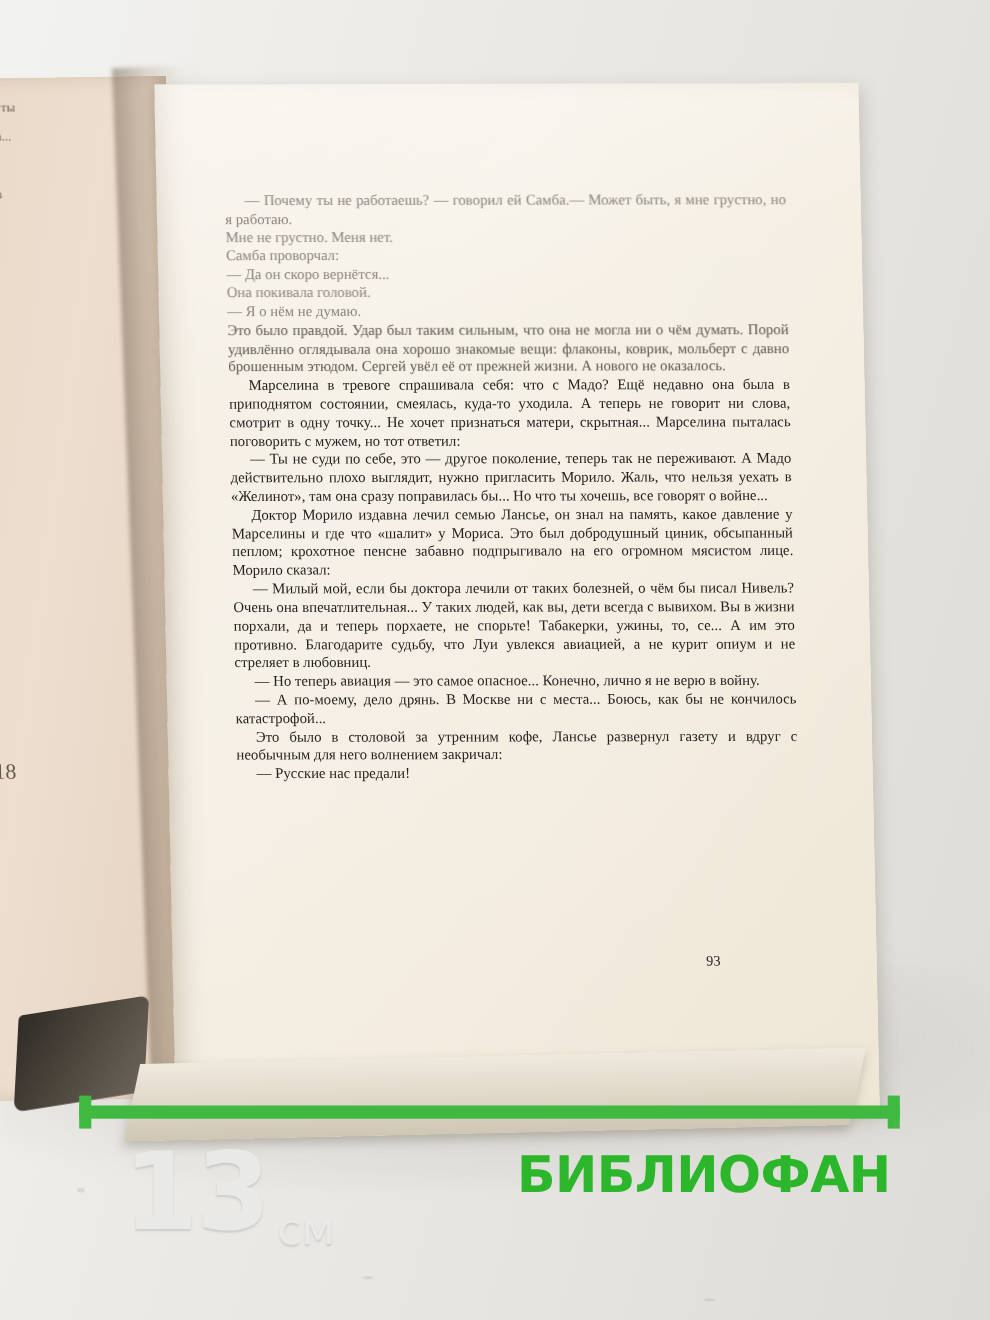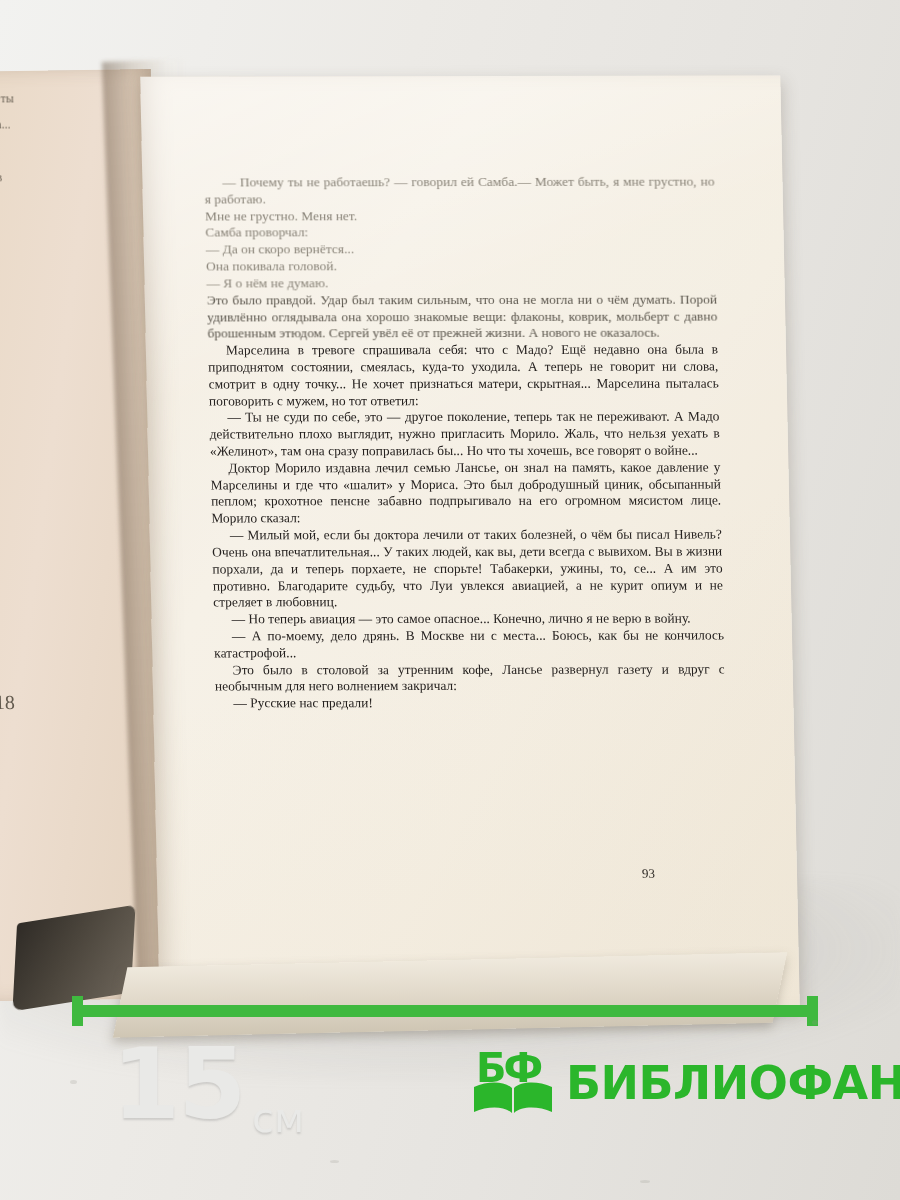--- a/index.html
+++ b/index.html
@@ -311,31 +311,24 @@
   </div>
 
   <div class="page-block"></div>
 
   <div class="ruler">
     <div class="tick t-left"></div>
     <div class="bar"></div>
     <div class="tick t-right"></div>
   </div>
 
-  <div class="scale-label">15</div>
+  <div class="scale-label">13</div>
   <div class="scale-unit">см</div>
 
   <div class="logo">
-    <div class="logo-mark">
-      <div class="bf">БФ</div>
-      <svg width="86" height="36" viewBox="0 0 86 36">
-        <path d="M4 6 C18 0 34 0 42 7 L42 32 C34 25 18 25 4 31 Z" fill="#2bb62b"></path>
-        <path d="M82 6 C68 0 52 0 44 7 L44 32 C52 25 68 25 82 31 Z" fill="#2bb62b"></path>
-      </svg>
-    </div>
     <div class="logo-text">БИБЛИОФАН</div>
   </div>
 
   <div class="speck" style="left:70px; top:1080px; width:7px; height:4px;"></div>
   <div class="speck" style="left:330px; top:1160px; width:9px; height:3px;"></div>
   <div class="speck" style="left:812px; top:1020px; width:6px; height:5px;"></div>
   <div class="speck" style="left:640px; top:1180px; width:10px; height:3px;"></div>
 
 </div>
 

